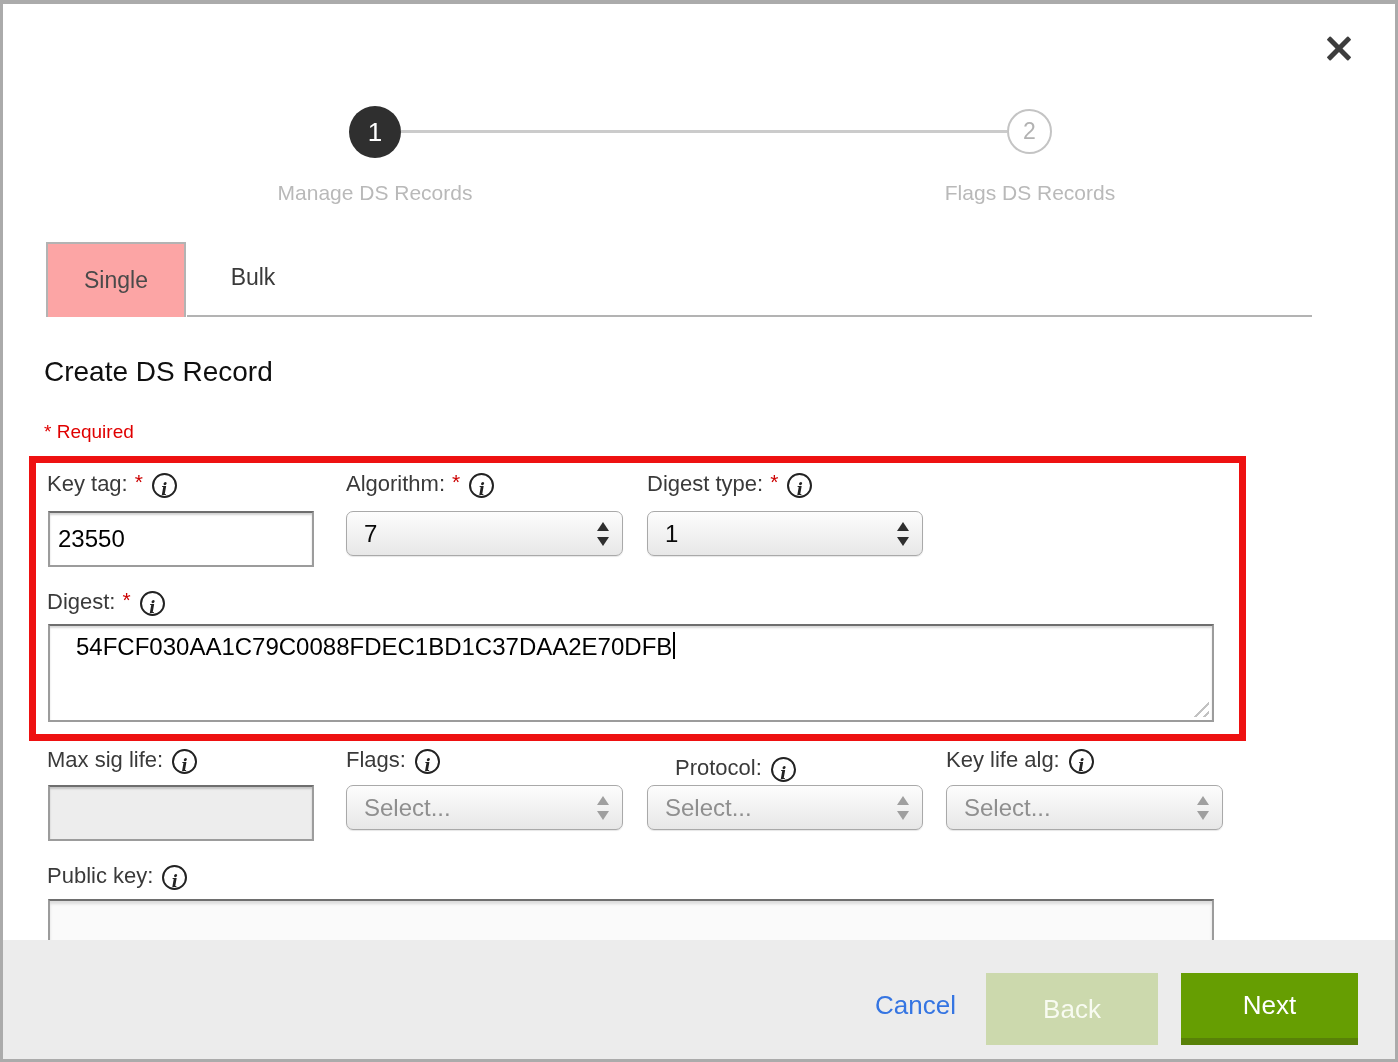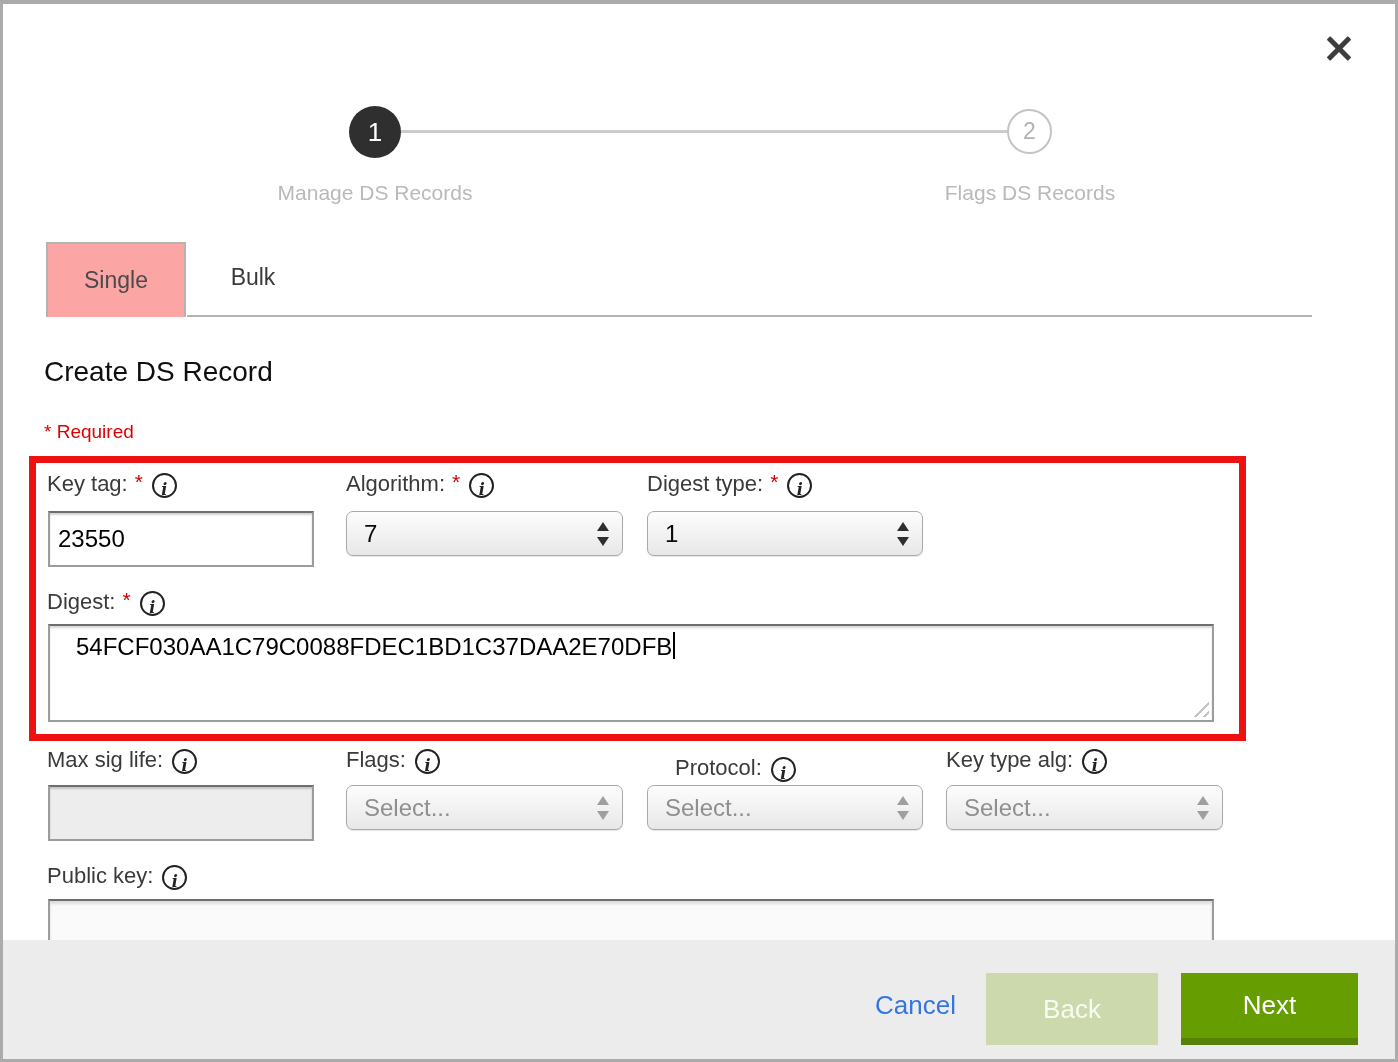--- a/index.html
+++ b/index.html
@@ -143,21 +143,21 @@
   <div class="field-label" style="left:44px; top:743px;">
     <span>Max sig life:</span><span class="info-icon"><i>i</i></span>
   </div>
   <div class="field-label" style="left:343px; top:743px;">
     <span>Flags:</span><span class="info-icon"><i>i</i></span>
   </div>
   <div class="field-label" style="left:672px; top:743px;margin-top:8px;">
     <span>Protocol:</span><span class="info-icon"><i>i</i></span>
   </div>
   <div class="field-label" style="left:943px; top:743px;">
-    <span>Key type alg:</span><span class="info-icon"><i>i</i></span>
+    <span>Key life alg:</span><span class="info-icon"><i>i</i></span>
   </div>
 
   <input class="text-input disabled" style="left: 45px; top: 781px; width: 266px;" disabled="" value="">
   <div class="mock-select placeholder" style="left:343px; top:781px; width:277px;">
     <span class="sel-value">Select...</span>
     <span class="sel-arrows">
         <span class="up"></span>
         <span class="down"></span>
       </span>
   </div>

